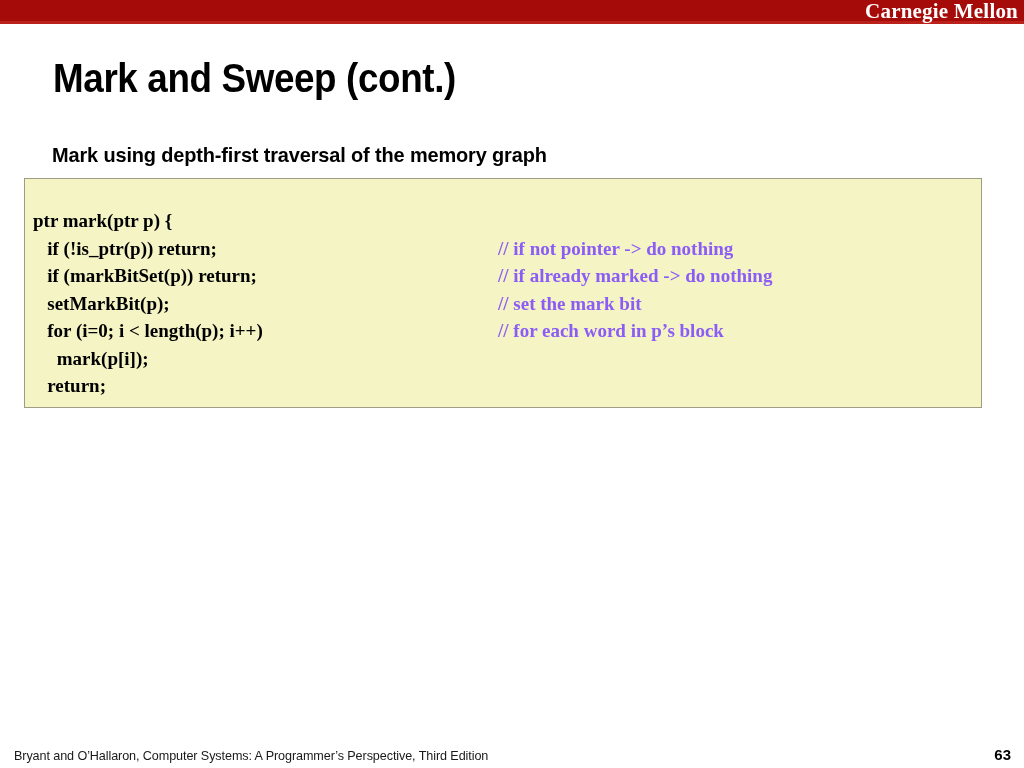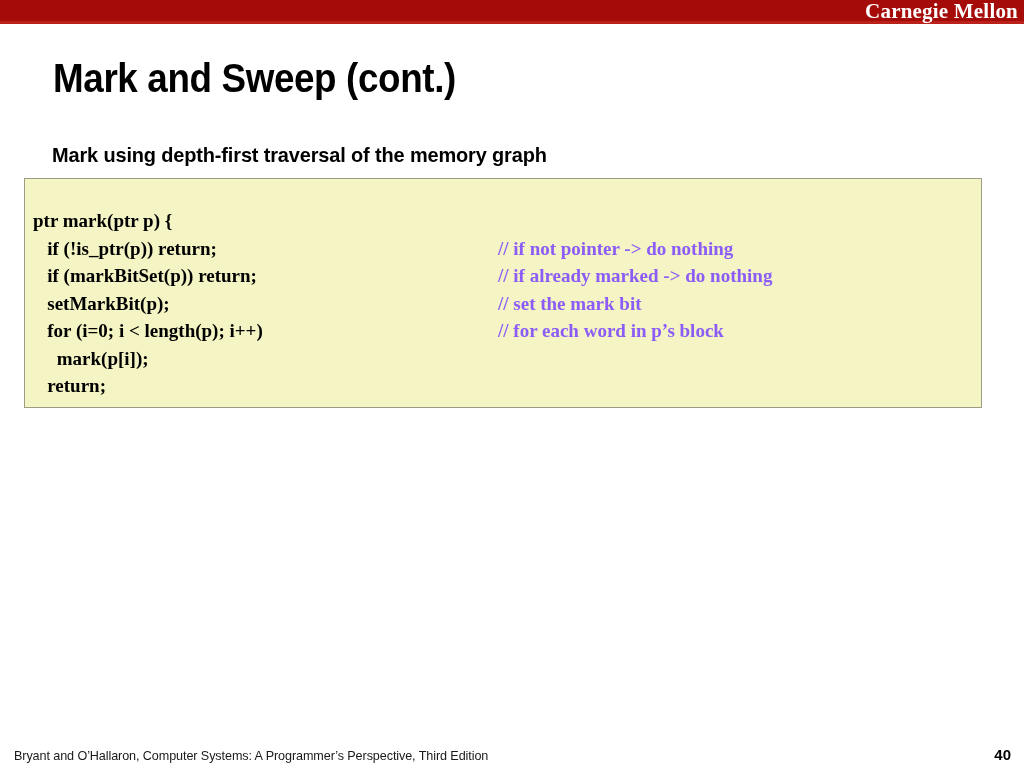--- a/index.html
+++ b/index.html
@@ -157,15 +157,15 @@
 
   <div class="slide-title">Mark and Sweep (cont.)</div>
 
   <div class="subtitle">Mark using depth-first traversal of the memory graph</div>
 
   <div class="code-block">
     <div class="code-lines" id="code-listing"><div class="code-row"><span class="code-text">ptr mark(ptr p) {</span></div><div class="code-row"><span class="code-text">   if (!is_ptr(p)) return;</span><span class="code-comment">// if not pointer -&gt; do nothing</span></div><div class="code-row"><span class="code-text">   if (markBitSet(p)) return;</span><span class="code-comment">// if already marked -&gt; do nothing</span></div><div class="code-row"><span class="code-text">   setMarkBit(p);</span><span class="code-comment">// set the mark bit</span></div><div class="code-row"><span class="code-text">   for (i=0; i &lt; length(p); i++)</span><span class="code-comment">// for each word in p’s block</span></div><div class="code-row"><span class="code-text">     mark(p[i]);</span></div><div class="code-row"><span class="code-text">   return;</span></div><div class="code-row"><span class="code-text">}</span></div></div>
   </div>
 
   <div class="footer-text">Bryant and O’Hallaron, Computer Systems: A Programmer’s Perspective, Third Edition</div>
-  <div class="footer-page">40</div>
+  <div class="footer-page">63</div>
 
 </div>
 
 </body></html>

